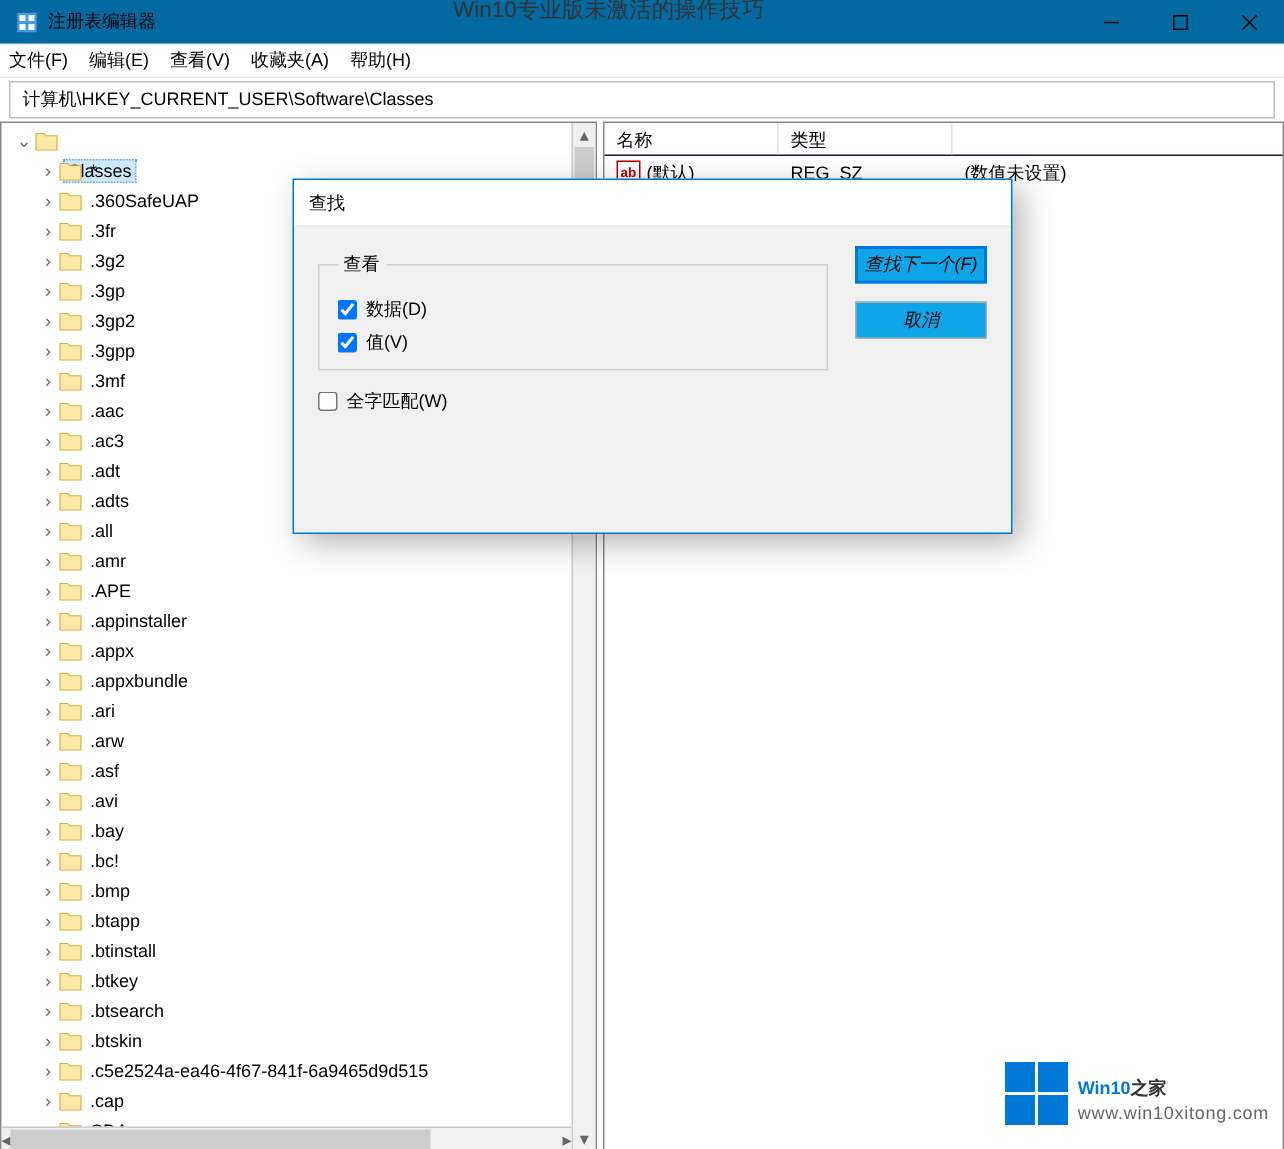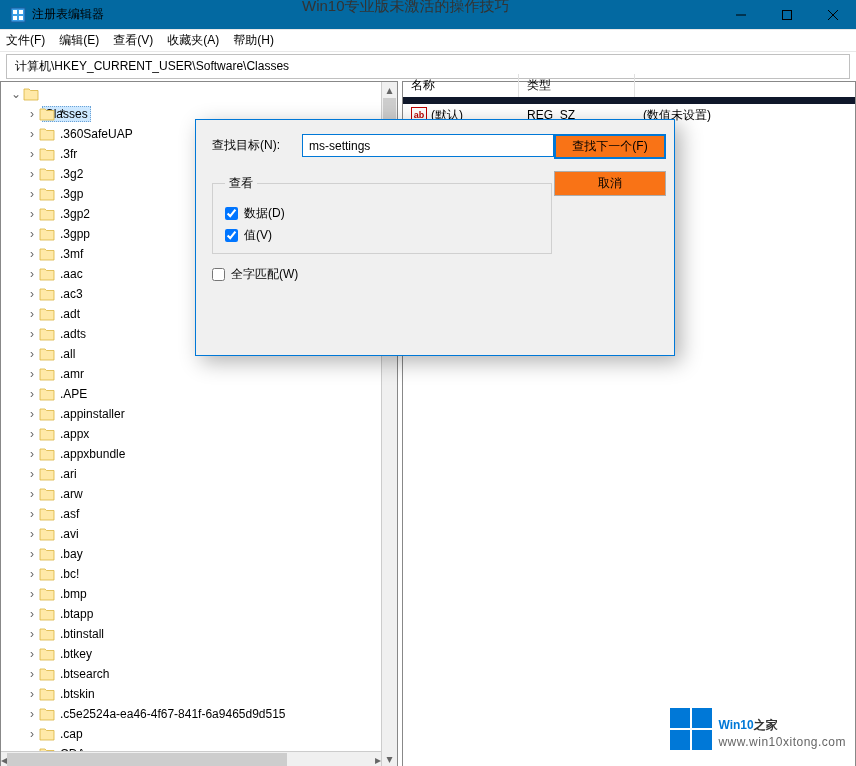--- a/index.html
+++ b/index.html
@@ -36,34 +36,34 @@
     .scroll-track { flex: 1; position: relative; }
     .scroll-thumb { position: absolute; left: 1px; right: 1px; top: 0; height: 45px; background: #cdcdcd; }
     .tree-hscroll { position: absolute; bottom: 0; left: 0; right: 16px; height: 16px; background: #f0f0f0; border-top: 1px solid #ccc; display: flex; }
     .scroll-track-h { flex: 1; position: relative; }
     .scroll-thumb-h { position: absolute; top: 1px; bottom: 1px; left: 0; width: 280px; background: #cdcdcd; }
     
     .splitter { width: 4px; }
     
     
     .list-panel { flex: 1; border: 1px solid #888; position: relative; }
-    .list-header { display: flex; height: 22px; border-bottom: 7px solid #0f172a; align-items: flex-end; }
+    .list-header { display: flex; height: 22px; border-bottom: 1px solid #0f172a; }
     .list-col { padding: 3px 8px; border-right: 1px solid #e0e0e0; color: #000; }
     .list-row { display: flex; height: 22px; align-items: center; }
     .list-cell { padding: 2px 8px; display: flex; align-items: center; }
     .ab-icon { width: 16px; height: 16px; background: #fff; border: 1px solid #b00; color: #b00; font-size: 9px; font-weight: bold; display: inline-flex; align-items: center; justify-content: center; margin-right: 4px; }
     
     
     .dialog { position: absolute; left: 195px; top: 119px; width: 480px; height: 237px; background: #f0f0f0; border: 1px solid #0078d7; box-shadow: 6px 6px 20px rgba(0,0,0,0.3); z-index: 100; }
     .dlg-titlebar { height: 30px; background: #fff; display: flex; align-items: center; padding: 0 10px; color: #000; }
     .dlg-body { padding: 14px 16px; }
     .dlg-row { display: flex; align-items: center; margin-bottom: 14px; }
     .dlg-label { width: 90px; color: #000; }
     .dlg-input { width: 252px; height: 23px; border: 1px solid #0078d7; background: #fff; padding: 0 6px; font-size: 12px; outline: none; }
-    .dlg-btn { width: 112px; height: 25px; background: #f97316; border: 1px solid #adadad; text-align: center; line-height: 22px; cursor: default; }
+    .dlg-btn { width: 88px; height: 25px; background: #0ea5e9; border: 1px solid #adadad; text-align: center; line-height: 22px; cursor: default; font-style: italic; }
     .dlg-btn.primary { border: 2px solid #0078d7; line-height: 21px; }
     .dlg-btns { display: flex; flex-direction: column; gap: 12px; }
     .dlg-fieldset { border: 1px solid #d0d0d0; padding: 8px 12px 4px 12px; margin-top: 4px; width: 340px; }
     .dlg-legend { padding: 0 4px; color: #000; }
     .dlg-check { display: flex; align-items: center; margin: 5px 0; }
     .dlg-check input { margin-right: 6px; width: 13px; height: 13px; }
     .dlg-left { display: flex; flex-direction: column; }
     .dlg-main { display: flex; justify-content: space-between; }
     
     
@@ -395,27 +395,24 @@
         <span class="ab-icon">ab</span>
         <span>(默认)</span>
       </div>
       <div class="list-cell" style="width:116px">REG_SZ</div>
       <div class="list-cell">(数值未设置)</div>
     </div>
   </div>
 </div>
 
 <div class="dialog">
+  <div class="dlg-titlebar">查找</div>
   <div class="dlg-body">
     <div class="dlg-main">
       <div class="dlg-left">
-        <div class="dlg-row">
-          <span class="dlg-label">查找目标(N):</span>
-          <input class="dlg-input" type="text" value="ms-settings" style="">
-        </div>
         <fieldset class="dlg-fieldset">
           <legend class="dlg-legend">查看</legend>
           <label class="dlg-check">
               <input type="checkbox" checked="" style="">
               <span>数据(D)</span>
             </label>
           <label class="dlg-check">
               <input type="checkbox" checked="" style="">
               <span>值(V)</span>
             </label>

